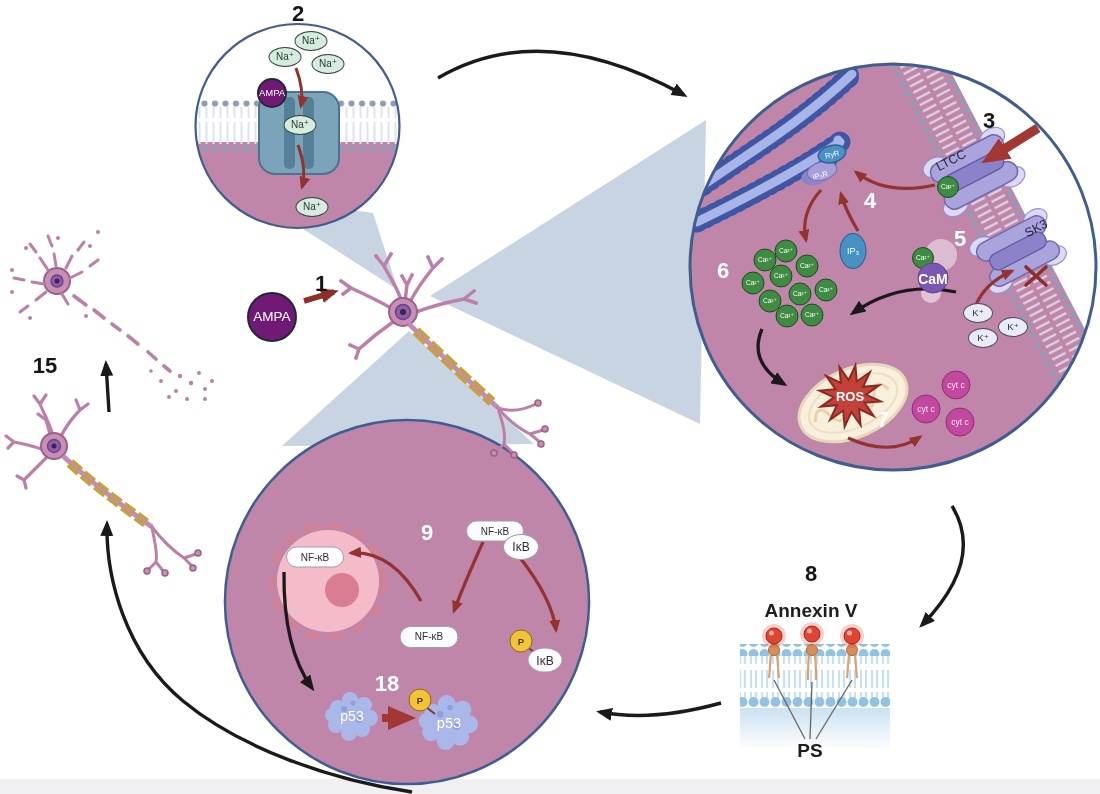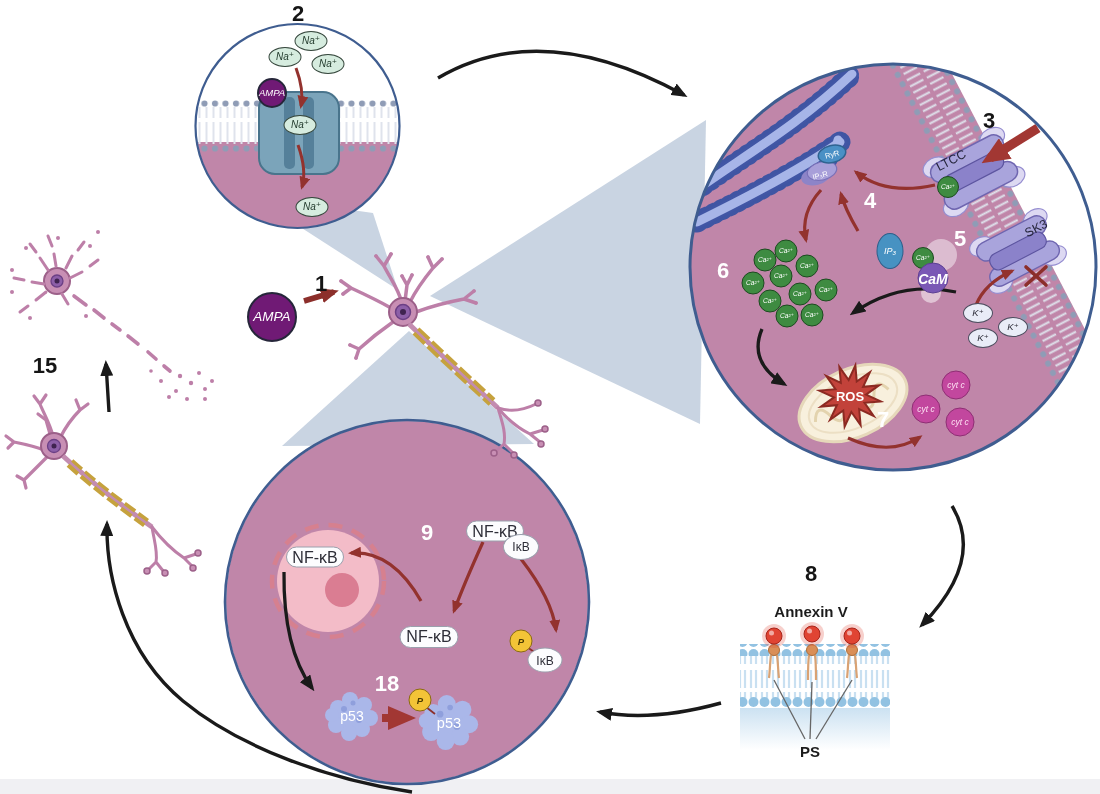--- a/index.html
+++ b/index.html
@@ -1,38 +1,38 @@
 <!DOCTYPE html>
 <html><head>
 <meta charset="utf-8">
 <style>
   html,body{margin:0;padding:0;background:#fff;}
   #stage{position:relative;width:1100px;height:794px;background:#ffffff;overflow:hidden;
          font-family:"Liberation Sans","DejaVu Sans",sans-serif;}
   #artwork{position:absolute;left:0;top:0;z-index:1;}
   .chip{position:absolute;z-index:3;display:flex;align-items:center;justify-content:center;
         border-radius:50%;box-sizing:border-box;transform:translate(-50%,-50%);
-        font-family:"Liberation Sans","DejaVu Sans",sans-serif;line-height:1;white-space:nowrap;font-style:italic;}
+        font-family:"Liberation Sans","DejaVu Sans",sans-serif;line-height:1;white-space:nowrap;}
   .na{background:#d6ecdf;border:1.4px solid #35463c;color:#233b2d;font-size:10px;}
   .ca{background:#3e8b41;border:1.6px solid #1d4a20;color:#fff;font-size:6.6px;}
   .k{background:#e9ecf7;border:1.3px solid #4c4c5e;color:#2e2e3a;font-size:9.5px;}
   .ip3{background:#4792c2;border:1.6px solid #2c5f8a;color:#fff;font-size:9px;}
   .cam{background:#7a57b5;border:1.5px solid #5c3f93;color:#fff;font-size:14px;font-weight:bold;}
   .cytc{background:#c2479e;border:1.6px solid #8e2f74;color:#ffe3f4;font-size:8.5px;}
   .phos{background:#f3c437;border:1.6px solid #8a6a12;color:#4a3a00;font-size:9.5px;font-weight:bold;}
   .ampa{background:#701a75;border:2px solid #26263a;color:#fff;}
   .pill{position:absolute;z-index:3;display:flex;align-items:center;justify-content:center;
         transform:translate(-50%,-50%);background:#fcfcfe;border:1.5px solid #9aa0ad;
-        border-radius:12px;color:#2e2e38;font-size:16px;line-height:1;white-space:nowrap;}
+        border-radius:12px;color:#2e2e38;font-size:10px;line-height:1;white-space:nowrap;}
   .ikb{border-radius:50%;background:#fcfcfe;border:1.5px solid #9aa0ad;font-size:12px;}
   .num{position:absolute;z-index:4;transform:translate(-50%,-50%);font-weight:bold;
        font-size:22px;color:#151515;}
   .num.white{color:#ffffff;}
   .biglabel{position:absolute;z-index:4;transform:translate(-50%,-50%);font-weight:bold;
-       font-size:15px;color:#1c1c1c;}
+       font-size:19px;color:#1c1c1c;}
 </style>
 </head>
 <body>
 
 <div id="stage">
 
 <svg id="artwork" width="1100" height="794" viewBox="0 0 1100 794">
 <defs>
   <clipPath id="clip2">
           <circle cx="297.5" cy="126" r="101.5"></circle>
@@ -445,21 +445,21 @@
 <div class="chip ca" style="left:753px;top:283px;width:23px;height:23px">Ca²⁺</div>
 <div class="chip ca" style="left:781px;top:276px;width:23px;height:23px">Ca²⁺</div>
 <div class="chip ca" style="left:800px;top:294px;width:23px;height:23px">Ca²⁺</div>
 <div class="chip ca" style="left:826px;top:290px;width:23px;height:23px">Ca²⁺</div>
 <div class="chip ca" style="left:770px;top:301px;width:23px;height:23px">Ca²⁺</div>
 <div class="chip ca" style="left:787px;top:316px;width:23px;height:23px">Ca²⁺</div>
 <div class="chip ca" style="left:812px;top:315px;width:23px;height:23px">Ca²⁺</div>
 <div class="chip ca" style="left:948px;top:187px;width:22px;height:22px">Ca²⁺</div>
 <div class="chip ca" style="left:923px;top:258px;width:22px;height:22px">Ca²⁺</div>
 
-<div class="chip ip3" style="left:890px;top:251px;width:27px;height:36px">IP₃</div>
+<div class="chip ip3" style="left:853px;top:251px;width:27px;height:36px">IP₃</div>
 <div class="chip cam" style="left:933px;top:278px;width:31px;height:31px">CaM</div>
 <div class="chip k" style="left:978px;top:313px;width:30px;height:20px">K⁺</div>
 <div class="chip k" style="left:1013px;top:327px;width:30px;height:20px">K⁺</div>
 <div class="chip k" style="left:983px;top:338px;width:30px;height:20px">K⁺</div>
 <div class="chip cytc" style="left:956px;top:385px;width:29px;height:29px">cyt c</div>
 <div class="chip cytc" style="left:926px;top:409px;width:29px;height:29px">cyt c</div>
 <div class="chip cytc" style="left:960px;top:422px;width:29px;height:29px">cyt c</div>
 
 <div class="pill" style="left:315px;top:557px;width:56px;height:19px">NF-κB</div>
 <div class="pill" style="left:495px;top:531px;width:56px;height:19px">NF-κB</div>

